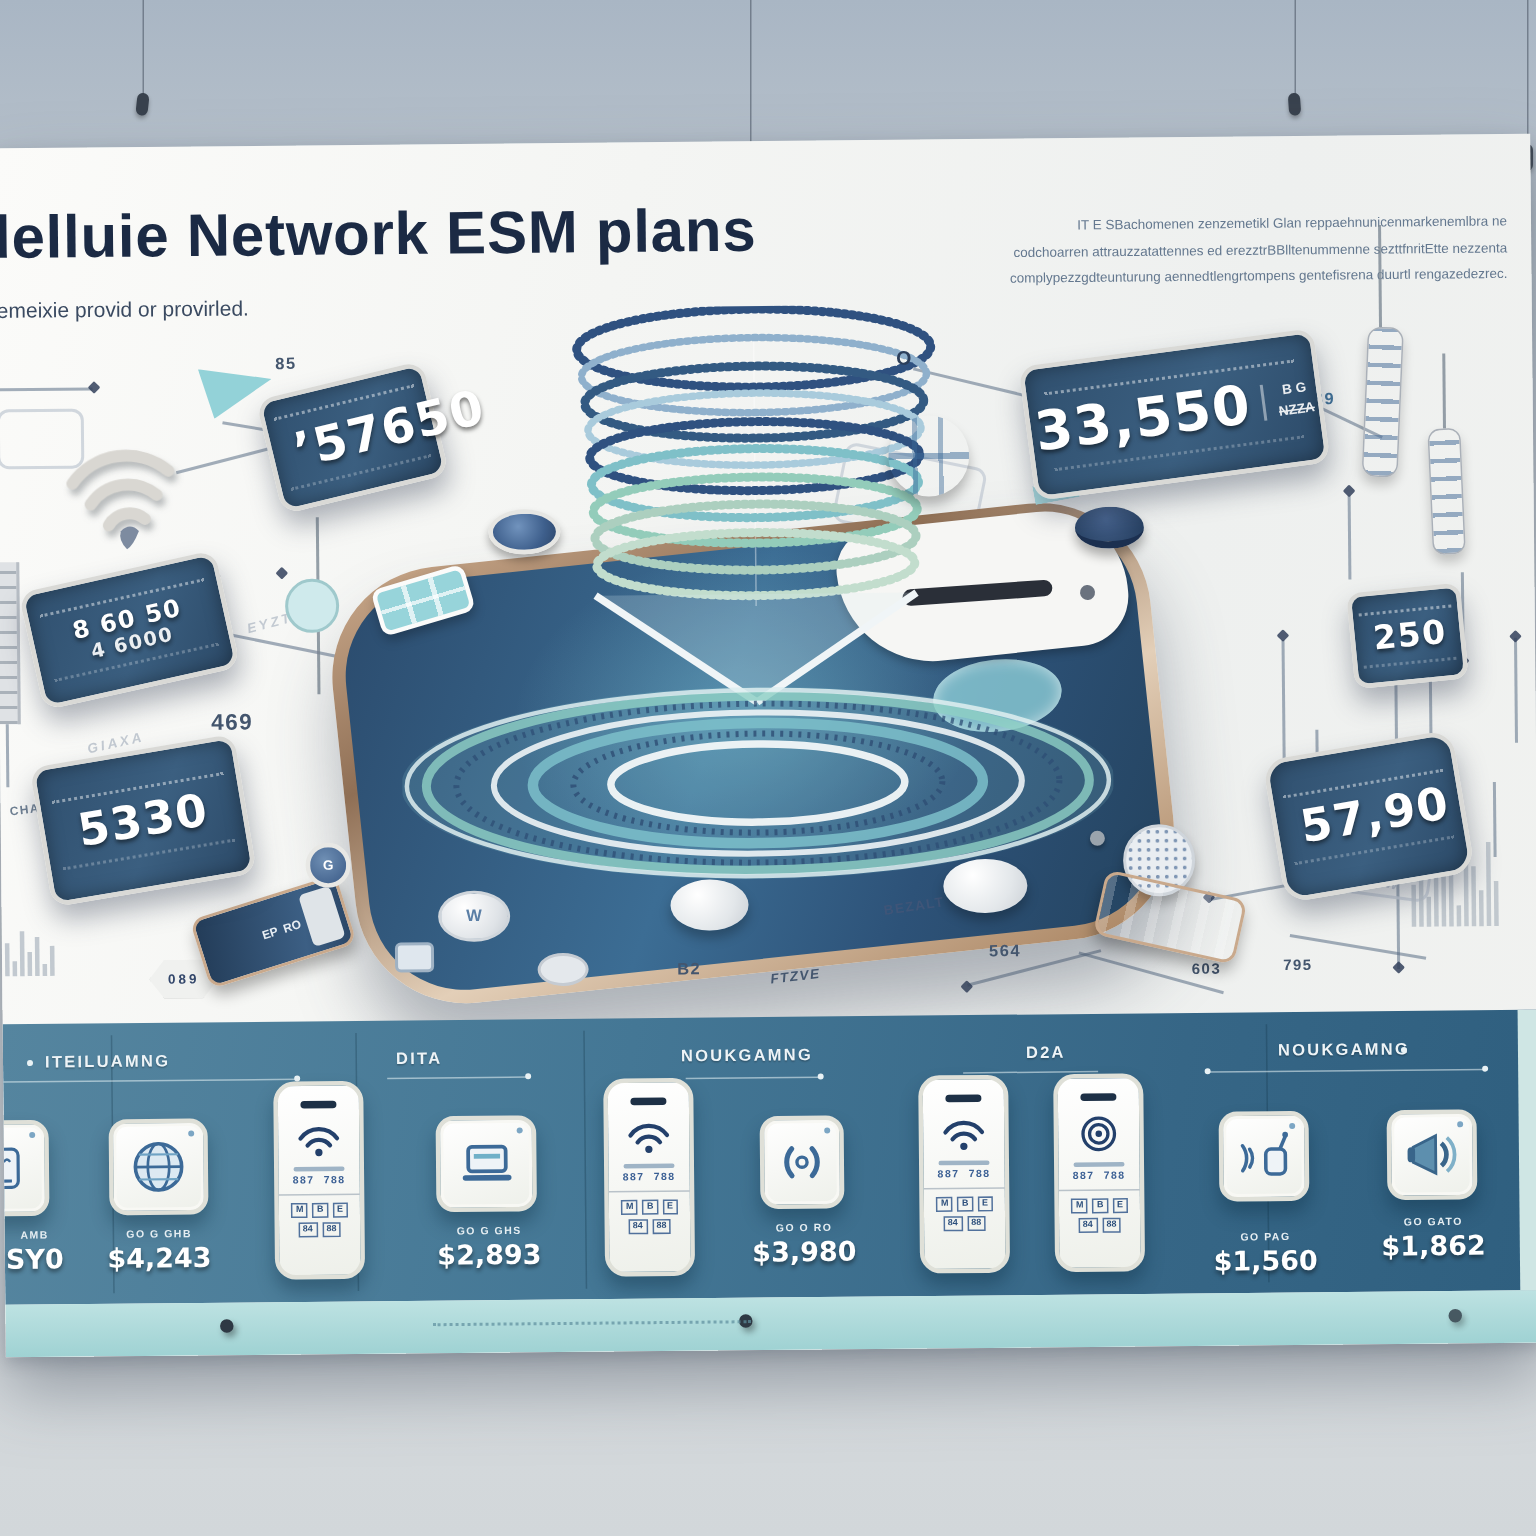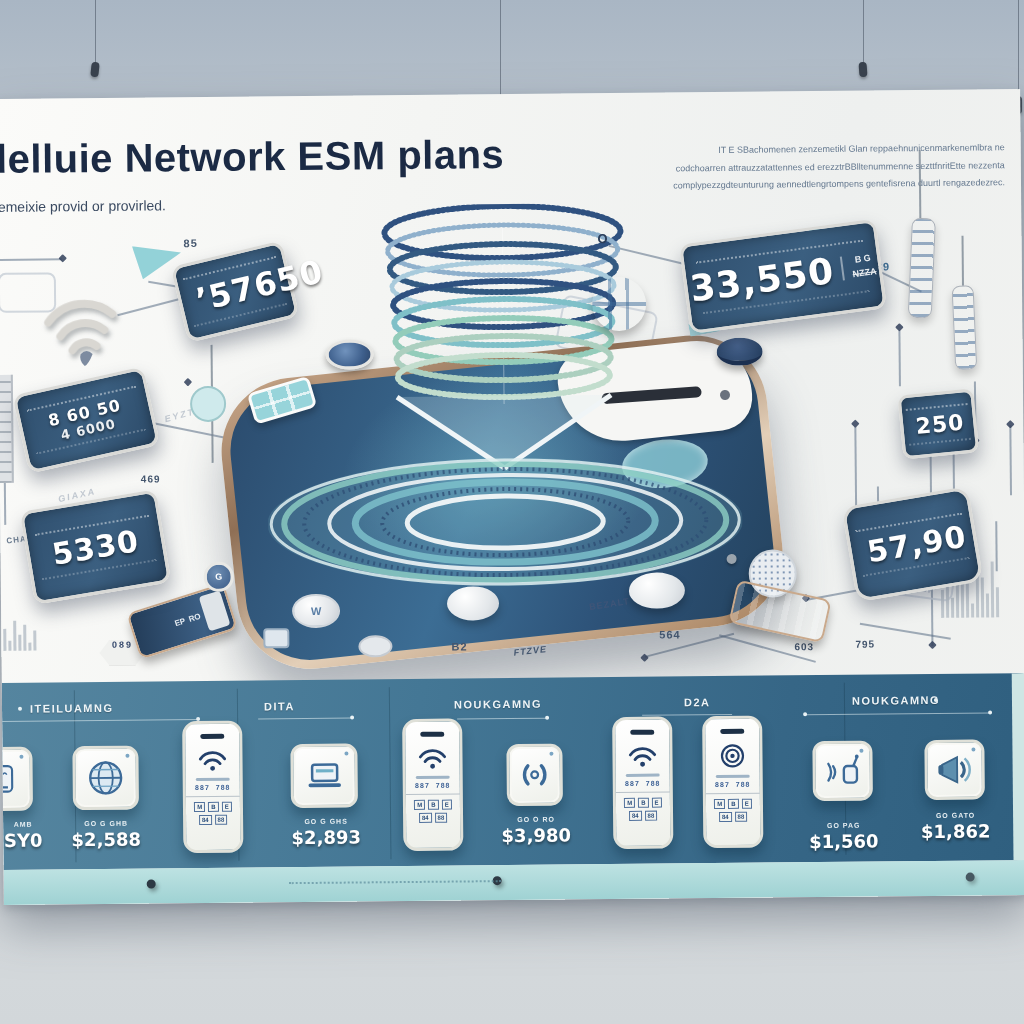--- a/index.html
+++ b/index.html
@@ -74,21 +74,21 @@
   #tealbubble{position:absolute;right:56px;top:92px;width:86px;height:48px;border-radius:50%;
     background:rgba(140,205,215,.8);box-shadow:inset 0 0 10px rgba(255,255,255,.6);}
   #funnel{position:absolute;left:268px;top:110px;width:474px;height:450px;z-index:4;}
   
   .ellipsecoin{position:absolute;border-radius:50%;}
   .bars{position:absolute;display:flex;align-items:flex-end;gap:2px;opacity:.9;}
   .bars i{display:block;width:3px;background:#bcc4cb;}
   .vrod{position:absolute;width:2px;background:#7c8894;opacity:.8;}
   .hex{position:absolute;width:46px;height:26px;background:#f0f1ef;box-shadow:0 3px 5px rgba(0,0,0,.2);
     clip-path:polygon(22% 0,78% 0,100% 50%,78% 100%,22% 100%,0 50%);
-    display:flex;justify-content:center;font-size:9px;font-weight:bold;color:#33476b;letter-spacing:2px;z-index:5;}
+    display:flex;align-items:center;justify-content:center;font-size:9px;font-weight:bold;color:#33476b;letter-spacing:2px;z-index:5;}
   .miniphone{position:absolute;border:2px solid #c9a98c;border-radius:9px;
     background:linear-gradient(100deg,#233c58,#3c5f84 70%,#2b4666);box-shadow:0 6px 10px rgba(0,0,0,.3);z-index:5;}
   .drop{position:absolute;border-radius:50%;background:radial-gradient(circle at 35% 30%,#ffffff,#e3e7ea 60%,#c9ced4);
     box-shadow:0 5px 8px rgba(0,0,0,.25);z-index:5;}
 </style>
 </head>
 <body>
 
 <svg width="0" height="0" style="position:absolute">
   <defs>
@@ -202,21 +202,21 @@
 
     <div class="ghost" style="left:0;top:174px;width:58px;height:40px"></div>
     <div class="ghost" style="left:560px;top:210px;width:96px;height:54px;transform:rotate(12deg)"></div>
     <div class="ghost" style="left:424px;top:494px;width:58px;height:38px;transform:rotate(-14deg)"></div>
     <div class="ghost" style="left:888px;top:466px;width:66px;height:42px;transform:rotate(8deg)"></div>
 
     <span class="lbl" style="left:186px;top:140px;font-size:11px">85</span>
     <span class="lbl" style="left:600px;top:138px;font-size:13px;color:#2c3e5a">O</span>
     <span class="lbl" style="left:840px;top:140px;font-size:11px">85</span>
     <span class="lbl" style="left:878px;top:170px;font-size:11px;color:#3e6f96">89</span>
-    <span class="lbl" style="left:141px;top:376px;font-size:10px">469</span>
+    <span class="lbl" style="left:141px;top:376px;font-size:15px">469</span>
     <span class="lbl" style="left:6px;top:436px;font-size:8px;transform:rotate(-6deg);color:#6e7f92">CHAXA</span>
     <span class="lbl" style="left:450px;top:546px;font-size:11px">B2</span>
     <span class="lbl" style="left:512px;top:552px;font-size:9px;font-style:italic;transform:rotate(-6deg)">FTZVE</span>
     <span class="lbl" style="left:658px;top:536px;font-size:11px">564</span>
     <span class="lbl" style="left:793px;top:550px;font-size:10px">603</span>
     <span class="lbl" style="left:854px;top:548px;font-size:10px">795</span>
     <span class="lbl" style="left:588px;top:506px;font-size:9px;transform:rotate(-8deg);color:#3f5578">BEZALT</span>
     <span class="wm" style="left:165px;top:312px;font-size:9px;transform:rotate(-14deg)">EYZTM</span>
     <span class="wm" style="left:58px;top:392px;font-size:9px;transform:rotate(-12deg)">GIAXA</span>
     <span class="wm" style="left:898px;top:492px;font-size:9px;transform:rotate(12deg)">EAUW</span>
@@ -520,21 +520,21 @@
             <use href="#sym-megaphone"></use>
           </svg>
       </div>
 
       <div class="price" style="left:-22px;top:138px;width:84px">
         <span class="psm">AMB</span>
         <span class="pam">SY0</span>
       </div>
       <div class="price" style="left:58px;top:138px;width:90px">
         <span class="psm">GO G GHB</span>
-        <span class="pam">$2,588</span>
+        <span class="pam">$4,243</span>
       </div>
       <div class="price" style="left:278px;top:138px;width:90px">
         <span class="psm">GO G GHS</span>
         <span class="pam">$2,893</span>
       </div>
       <div class="price" style="left:488px;top:138px;width:90px">
         <span class="psm">GO O RO</span>
         <span class="pam">$3,980</span>
       </div>
       <div class="price" style="left:798px;top:147px;width:85px">

